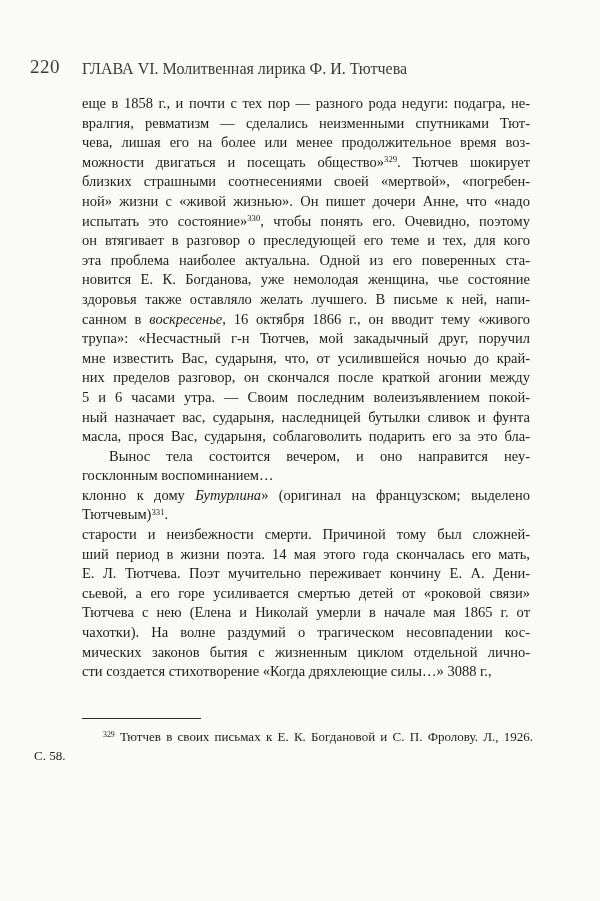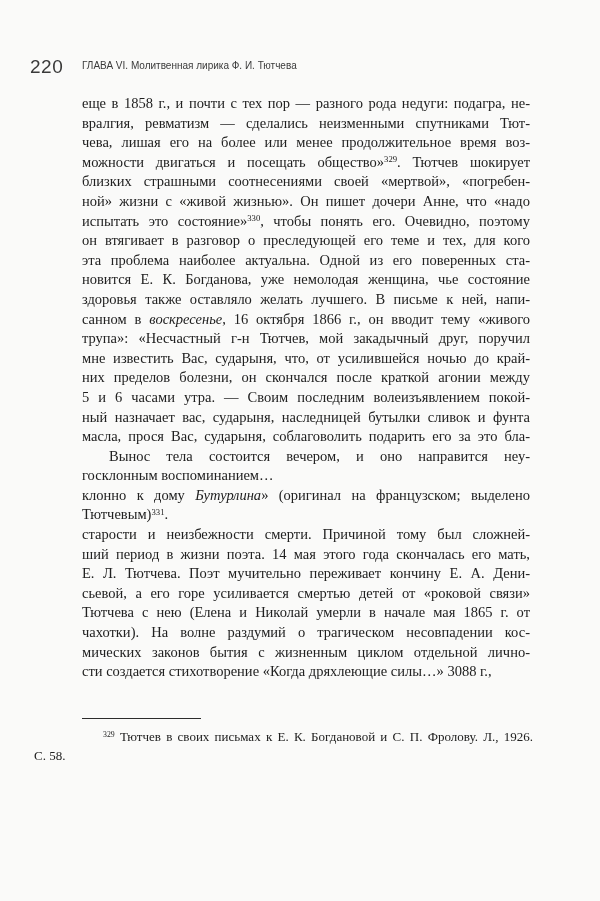--- a/index.html
+++ b/index.html
@@ -15,25 +15,25 @@
     color: var(--text);
     font-family: "Liberation Serif", serif;
     position: relative;
     overflow: hidden;
   }
   .page { position: absolute; inset: 0; }
 
   
   .page-header {
     position: absolute; top: 56px; left: 0; width: 600px; height: 24px;
-    font-family: Liberation Sans, sans-serif;
+    font-family: Liberation Serif, serif;
     color: var(--header_text);
   }
   .page-number { position: absolute; left: 30px; top: 0; font-size: 19px; letter-spacing: 0.5px; }
-  .running-head { position: absolute; left: 82px; top: 3.5px; font-size: 10px; }
+  .running-head { position: absolute; left: 82px; top: 3.5px; font-size: 16px; }
 
   
   .body-text {
     position: absolute; top: 94px; left: 82px; width: 448px;
     font-size: 14.5px; line-height: 19.6px;
   }
   .line { text-align: justify; text-align-last: justify; white-space: normal; }
   .line.last { text-align-last: auto; }
   .line.indent { text-indent: 27px; }
   i { font-style: italic; }
@@ -77,21 +77,21 @@
       <div class="line">близких страшными соотнесениями своей «мертвой», «погребен-</div>
       <div class="line">ной» жизни с «живой жизнью». Он пишет дочери Анне, что «надо</div>
       <div class="line">испытать это состояние»<sup>330</sup>, чтобы понять его. Очевидно, поэтому</div>
       <div class="line">он втягивает в разговор о преследующей его теме и тех, для кого</div>
       <div class="line">эта проблема наиболее актуальна. Одной из его поверенных ста-</div>
       <div class="line">новится Е. К. Богданова, уже немолодая женщина, чье состояние</div>
       <div class="line">здоровья также оставляло желать лучшего. В письме к ней, напи-</div>
       <div class="line">санном в <i>воскресенье</i>, 16 октября 1866 г., он вводит тему «живого</div>
       <div class="line">трупа»: «Несчастный г-н Тютчев, мой закадычный друг, поручил</div>
       <div class="line">мне известить Вас, сударыня, что, от усилившейся ночью до край-</div>
-      <div class="line">них пределов болезни, он скончался после краткой агонии между</div>
+      <div class="line">них пределов разговор, он скончался после краткой агонии между</div>
       <div class="line">5 и 6 часами утра. — Своим последним волеизъявлением покой-</div>
       <div class="line">ный назначает вас, сударыня, наследницей бутылки сливок и фунта</div>
       <div class="line">масла, прося Вас, сударыня, соблаговолить подарить его за это бла-</div>
       <div class="line indent">Вынос тела состоится вечером, и оно направится неу-</div>
       <div class="line last">госклонным воспоминанием…</div>
       <div class="line">клонно к дому <i>Бутурлина</i>» (оригинал на французском; выделено</div>
       <div class="line last">Тютчевым)<sup>331</sup>.</div>
       <div class="line">старости и неизбежности смерти. Причиной тому был сложней-</div>
       <div class="line">ший период в жизни поэта. 14 мая этого года скончалась его мать,</div>
       <div class="line">Е. Л. Тютчева. Поэт мучительно переживает кончину Е. А. Дени-</div>

